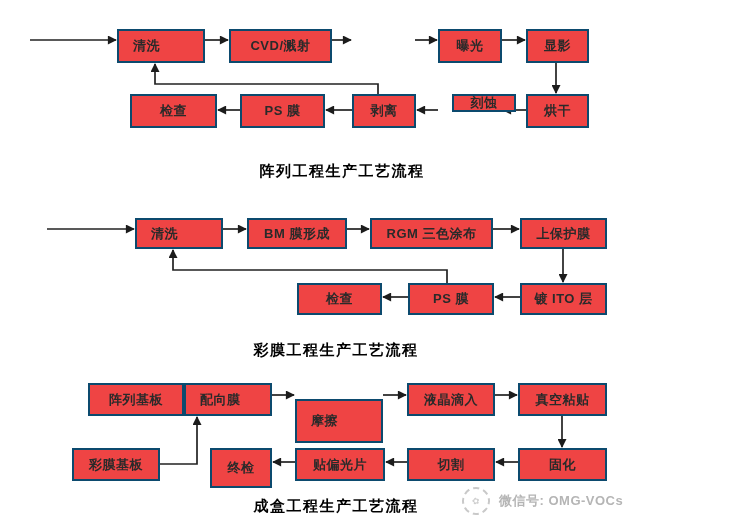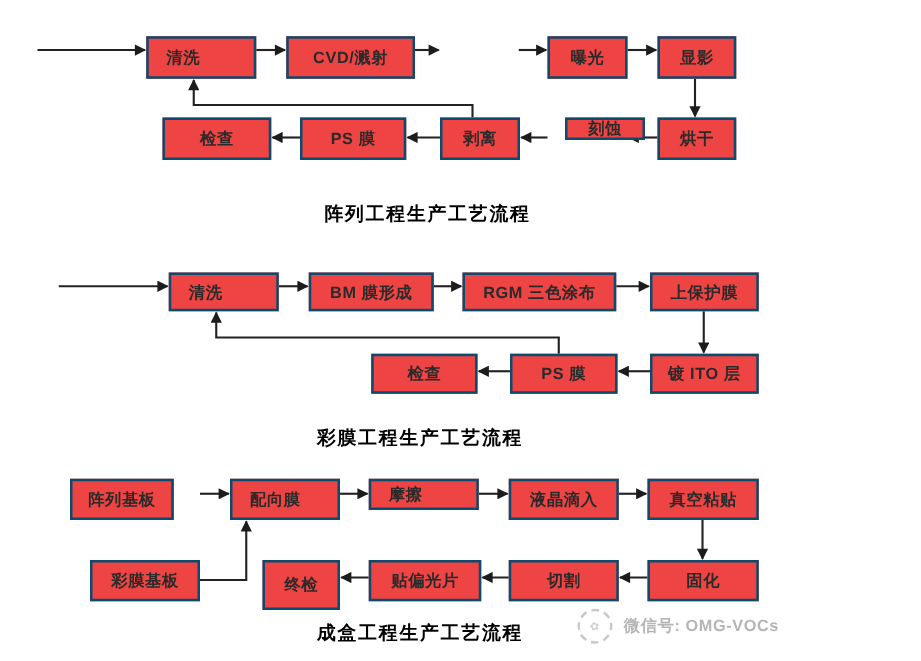--- a/index.html
+++ b/index.html
@@ -91,23 +91,23 @@
 
   <div class="box align-left" style="left:135px;top:218px;width:88px;height:31px;">清洗</div>
   <div class="box" style="left:247px;top:218px;width:100px;height:31px;">BM 膜形成</div>
   <div class="box" style="left:370px;top:218px;width:123px;height:31px;">RGM 三色涂布</div>
   <div class="box" style="left:520px;top:218px;width:87px;height:31px;">上保护膜</div>
   <div class="box" style="left:520px;top:283px;width:87px;height:32px;">镀 ITO 层</div>
   <div class="box" style="left:408px;top:283px;width:86px;height:32px;">PS 膜</div>
   <div class="box" style="left:297px;top:283px;width:85px;height:32px;">检查</div>
   <div class="chart-title" style="left:176px;top:341px;width:320px;">彩膜工程生产工艺流程</div>
 
-  <div class="box" style="left:56px;top:383px;width:83px;height:33px;">阵列基板</div>
+  <div class="box" style="left:88px;top:383px;width:96px;height:33px;">阵列基板</div>
   <div class="box align-left" style="left:184px;top:383px;width:88px;height:33px;">配向膜</div>
-  <div class="box align-left" style="left:295px;top:383px;width:88px;height:25px;">摩擦</div>
+  <div class="box align-left" style="left:295px;top:399px;width:88px;height:44px;">摩擦</div>
   <div class="box" style="left:407px;top:383px;width:88px;height:33px;">液晶滴入</div>
   <div class="box" style="left:518px;top:383px;width:89px;height:33px;">真空粘贴</div>
   <div class="box" style="left:518px;top:448px;width:89px;height:33px;">固化</div>
   <div class="box" style="left:407px;top:448px;width:88px;height:33px;">切割</div>
   <div class="box" style="left:295px;top:448px;width:90px;height:33px;">贴偏光片</div>
   <div class="box" style="left:210px;top:448px;width:62px;height:40px;">终检</div>
   <div class="box" style="left:72px;top:448px;width:88px;height:33px;">彩膜基板</div>
   <div class="chart-title" style="left:176px;top:497px;width:320px;">成盒工程生产工艺流程</div>
 
   <div class="watermark">

